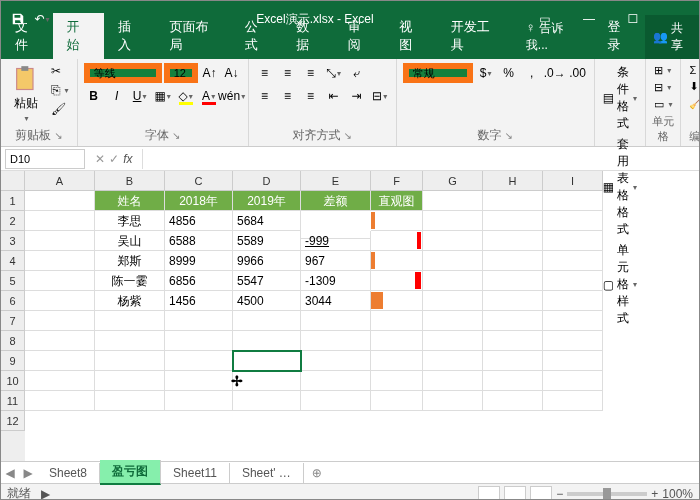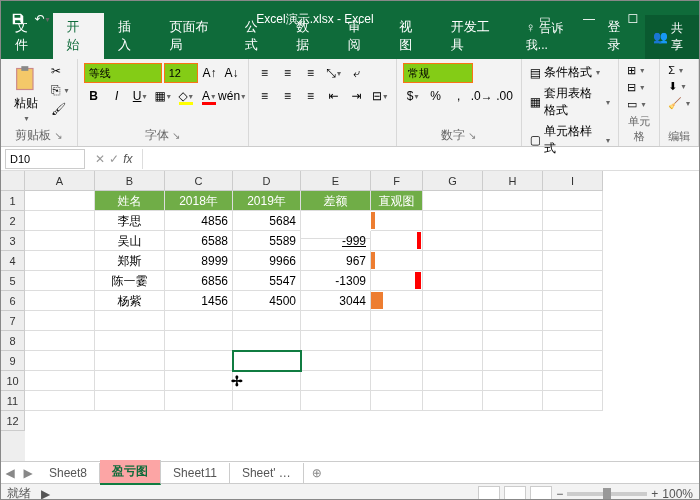--- a/index.html
+++ b/index.html
@@ -17,53 +17,53 @@
 .share{background:#0a5a30;padding:5px 8px;display:flex;align-items:center;gap:3px;}
 .ribbon{background:#f3f3f3;height:88px;display:flex;border-bottom:1px solid #ccc;}
 .group{border-right:1px solid #d8d8d8;padding:4px 6px 2px;display:flex;flex-direction:column;justify-content:space-between;}
 .group-label{text-align:center;color:#666;font-size:11px;padding-top:2px;}
 .group-body{display:flex;gap:4px;align-items:flex-start;}
 .bigbtn{display:flex;flex-direction:column;align-items:center;justify-content:center;gap:2px;padding:2px 4px;min-width:38px;}
 .bigbtn svg{width:28px;height:28px;}
 .smallbtns{display:flex;flex-direction:column;gap:3px;}
 .smallbtn{display:flex;align-items:center;gap:3px;padding:1px 2px;font-size:11px;}
 .fontsel{display:flex;gap:2px;}
-.combo{border:1px solid #f97316;background:#84cc16;height:20px;display:flex;align-items:center;padding:0 4px;font-size:11px;}
+.combo{border:6px solid #f97316;background:#15803d;height:20px;display:flex;align-items:center;padding:0 4px;font-size:11px;}
 .btnrow{display:flex;gap:3px;align-items:center;}
 .ibtn{width:20px;height:20px;display:flex;align-items:center;justify-content:center;border:1px solid transparent;}
 .dd{font-size:8px;color:#666;margin-left:1px;}
 .launcher{font-size:10px;color:#888;text-align:right;}
 .namebox-row{height:24px;display:flex;align-items:center;border-bottom:1px solid #ddd;background:#fff;text-align:center;}
 .namebox{width:80px;border:1px solid #ccc;height:20px;margin:0 4px;padding:0 4px;display:flex;align-items:center;font-size:11px;}
 .fx-btns{display:flex;gap:4px;padding:0 6px;color:#999;}
 .fx-label{font-style:italic;margin-right:4px;color:#555;}
 .fbar{flex:1;border-left:1px solid #ddd;height:20px;padding:0 4px;}
 .sheet{display:flex;height:290px;}
 .rowheads{width:24px;background:#eee;}
 .corner{height:20px;background:#eee;border:1px solid #ccc;border-top:none;border-left:none;}
 .rh{height:20px;border:1px solid #ccc;border-top:none;border-left:none;text-align:center;line-height:20px;color:#333;font-size:11px;}
 .gridwrap{flex:1;overflow:hidden;position:relative;}
 .colheads{display:flex;height:20px;}
 .ch{background:#eee;border:1px solid #ccc;border-top:none;border-left:none;text-align:center;line-height:20px;font-size:11px;color:#333;}
 .rows{}
 .row{display:flex;height:20px;}
 .cell{border:1px solid #ddd;border-top:none;border-left:none;padding:0 4px;line-height:20px;overflow:hidden;white-space:nowrap;font-size:12px;}
 .hdr{background:#70ad47;color:#fff;text-align:center;font-weight:normal;}
-.num{text-align:right;}
+.num{text-align:left;}
 .ctr{text-align:center;}
 .sel{outline:2px solid #107c41;outline-offset:-1px;position:relative;}
 .bar-red{background:#ff0000;}
 .bar-or{background:#ed7d31;}
 .barcell{position:relative;padding:0;}
 .barcell .b{position:absolute;top:1px;bottom:1px;}
 .cursor-plus{position:absolute;font-size:14px;font-weight:bold;color:#000;pointer-events:none;}
 .sheettabs{height:22px;display:flex;align-items:center;border-top:1px solid #ccc;background:#fff;font-size:11px;}
 .navbtn{width:18px;text-align:center;color:#888;}
 .stab{padding:3px 12px;border-right:1px solid #ccc;color:#555;}
-.stab.active{border-bottom:2px solid #107c41;color:#0f6b3a;background:#fca5a5;font-weight:bold;}
+.stab.active{border-bottom:2px solid #107c41;color:#0f6b3a;background:#86efac;font-weight:bold;}
 .addsheet{padding:0 8px;color:#888;}
 .status{height:20px;background:#f3f3f3;border-top:1px solid #ccc;display:flex;align-items:center;font-size:11px;color:#555;padding:0 6px;gap:10px;}
 .status .right{margin-left:auto;display:flex;gap:4px;align-items:center;}
 .viewbtn{width:22px;height:16px;border:1px solid #ccc;background:#fff;}
 .slider{width:80px;height:4px;background:#ccc;position:relative;}
 .slider .thumb{position:absolute;width:8px;height:12px;background:#999;top:-4px;left:36px;}
 .greenbar{height:4px;background:#0f6b3a;}
 </style>
 </head>
 <body>
@@ -176,23 +176,24 @@
       </div>
       <div class="btnrow">
         <div class="ibtn">≡</div>
         <div class="ibtn">≡</div>
         <div class="ibtn">≡</div>
         <div class="ibtn">⇤</div>
         <div class="ibtn">⇥</div>
         <div class="ibtn">⊟<span class="dd">▾</span></div>
       </div>
     </div>
-  </div>
-  <div class="group">
-    <div class="group-body" style="flex-direction:column;gap:3px">
+    <div class="group-label"><span>对齐方式</span> <span class="launcher">↘</span></div>
+  </div>
+  <div class="group">
+    <div class="group-body" style="flex-direction:row;gap:3px">
       <div class="combo" style="width:70px">常规</div>
       <div class="btnrow">
         <div class="ibtn">$<span class="dd">▾</span></div>
         <div class="ibtn">%</div>
         <div class="ibtn">,</div>
         <div class="ibtn">.0→</div>
         <div class="ibtn">.00</div>
       </div>
     </div>
     <div class="group-label"><span>数字</span> <span class="launcher">↘</span></div>

